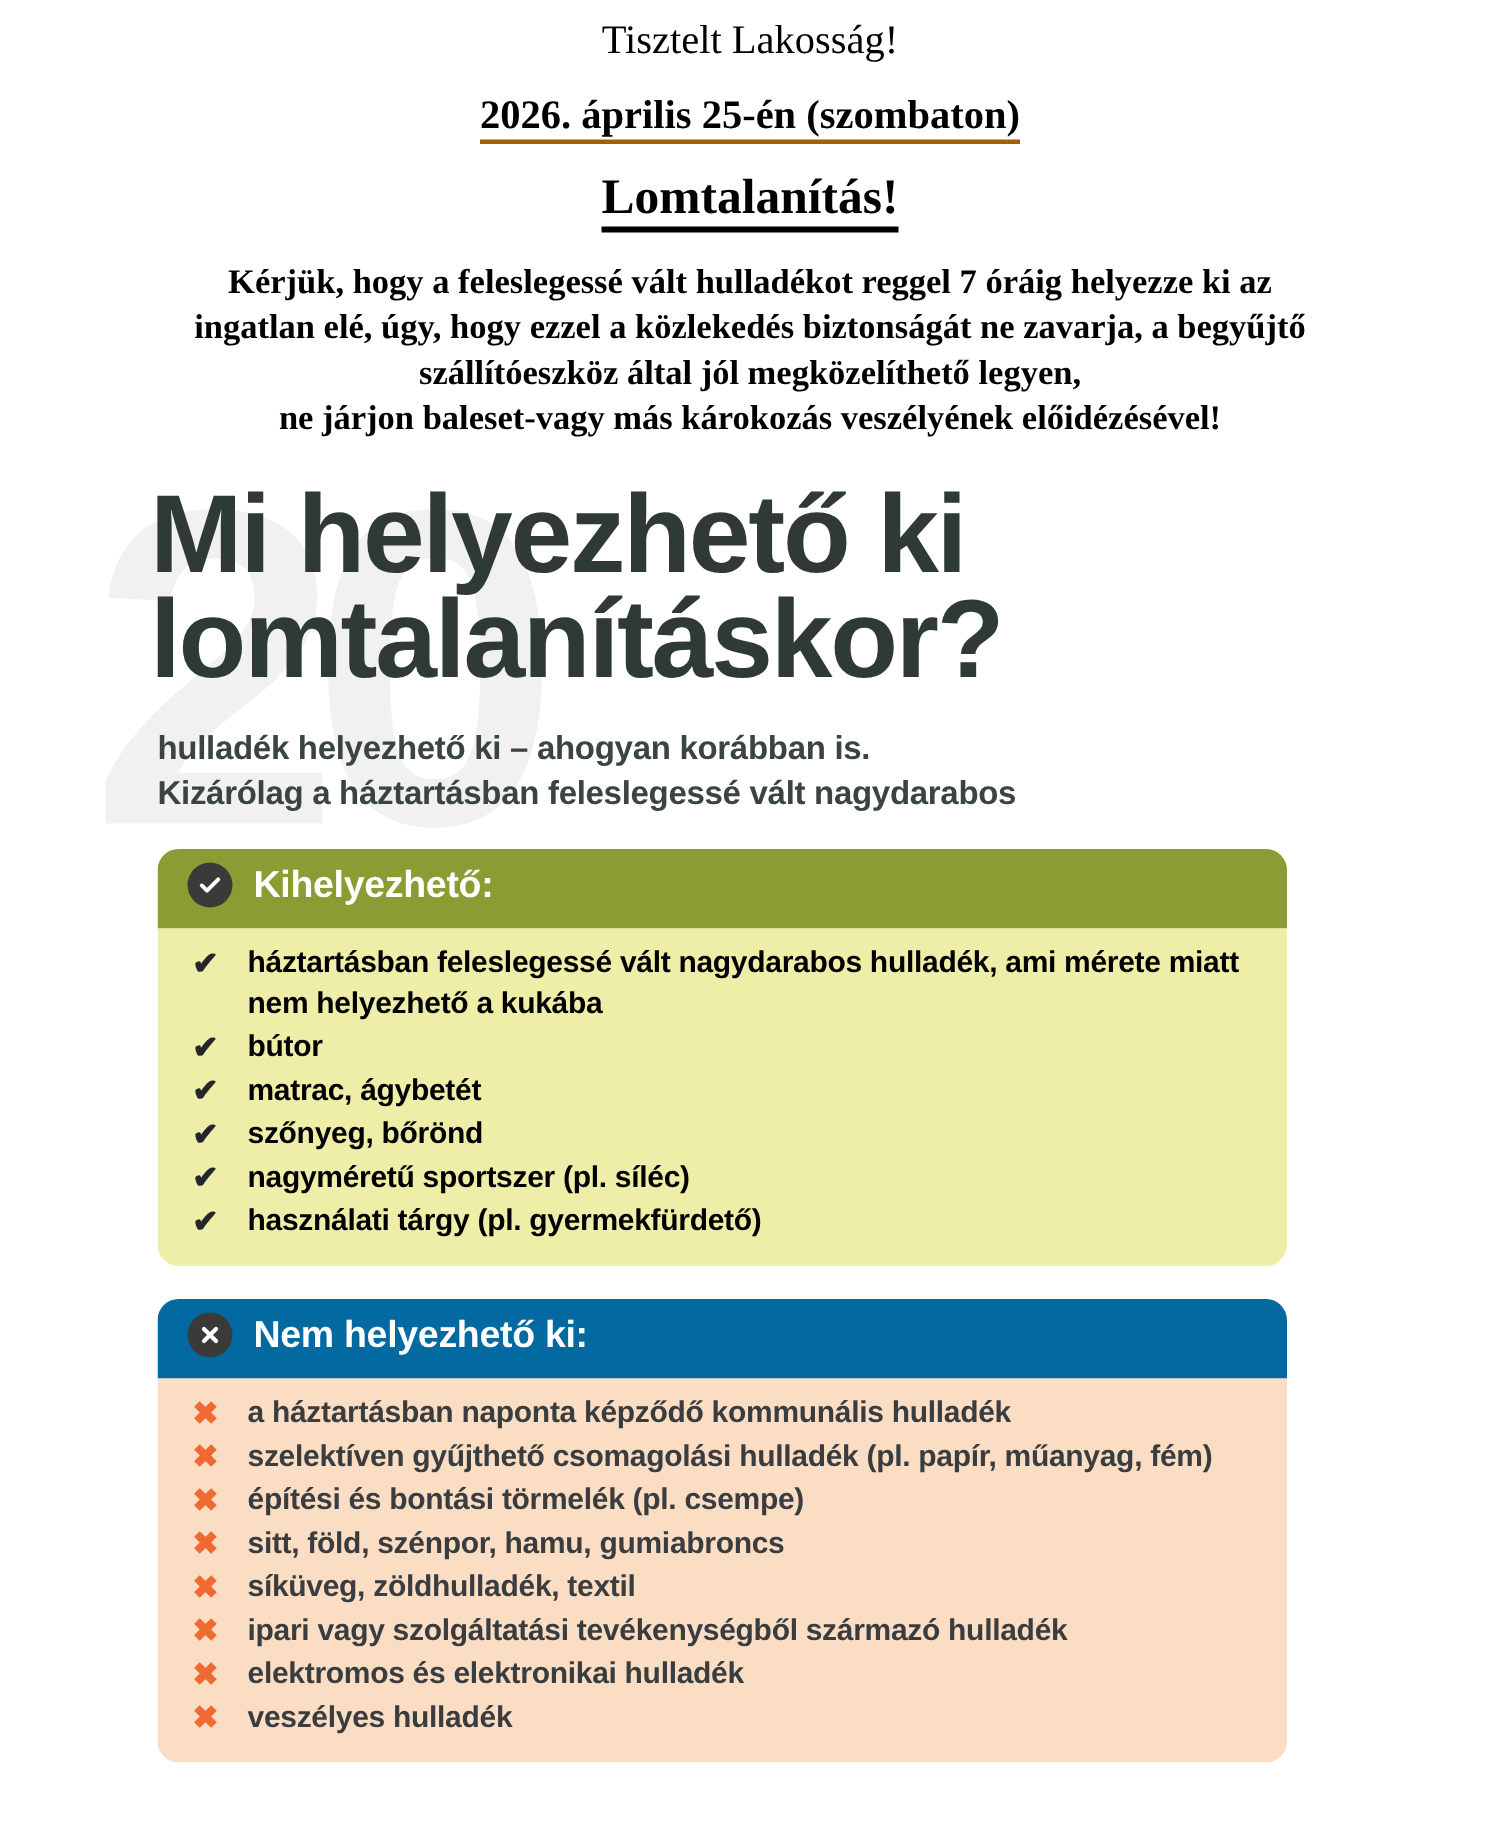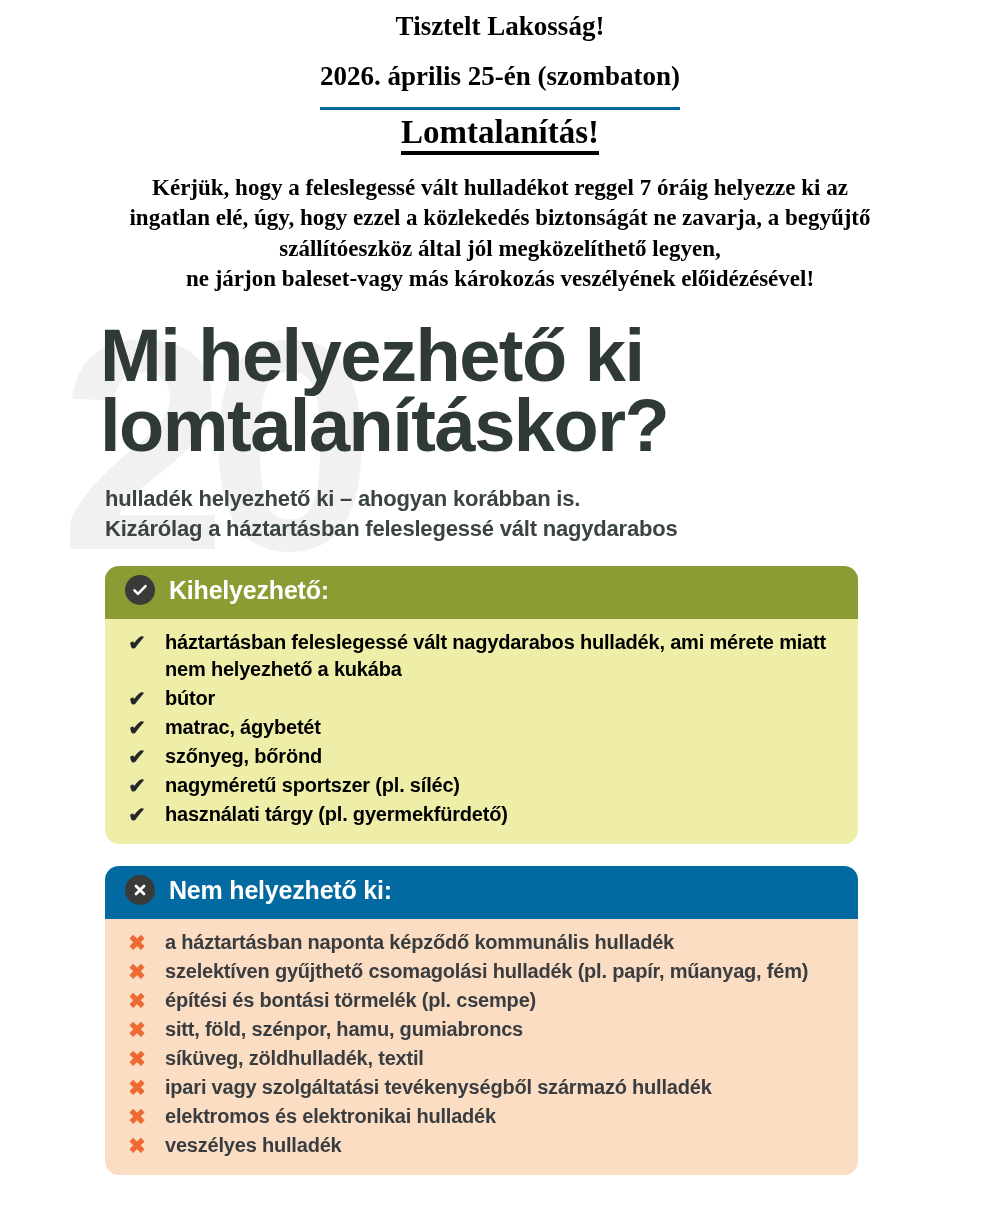--- a/index.html
+++ b/index.html
@@ -17,33 +17,33 @@
 
   
   .notice {
     padding-top: 10px;
     text-align: center;
     color: #000000;
     font-family: "Liberation Serif", serif;
   }
   .notice-title {
     font-size: 27px;
-    font-weight: bold;
+    font-weight: normal;
     line-height: 1.25;
     margin: 0 0 16px 0;
   }
   .notice-date {
     font-size: 27px;
     font-weight: bold;
     line-height: 1.25;
     margin: 0 0 18px 0;
   }
   .notice-date span {
-    border-bottom: 3px solid #0369a1;
-    padding-bottom: 16px;
+    border-bottom: 3px solid #a16207;
+    padding-bottom: 2px;
   }
   .notice-event {
     font-size: 33px;
     font-weight: bold;
     line-height: 1.25;
     margin: 0 0 20px 0;
   }
   .notice-event span {
     border-bottom: 4px solid #000;
     padding-bottom: 1px;

